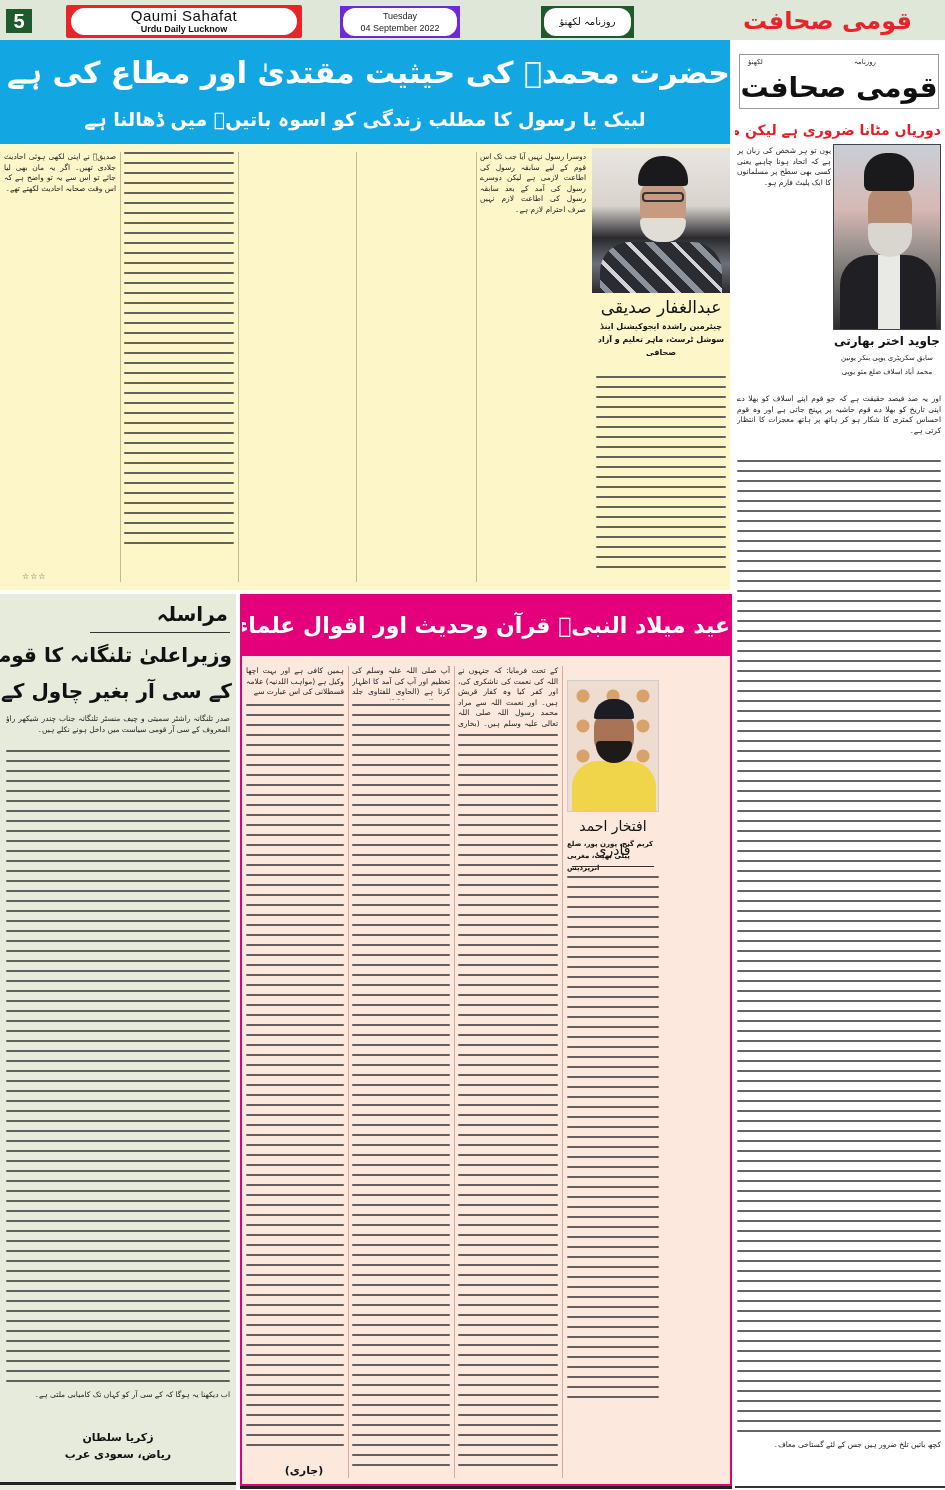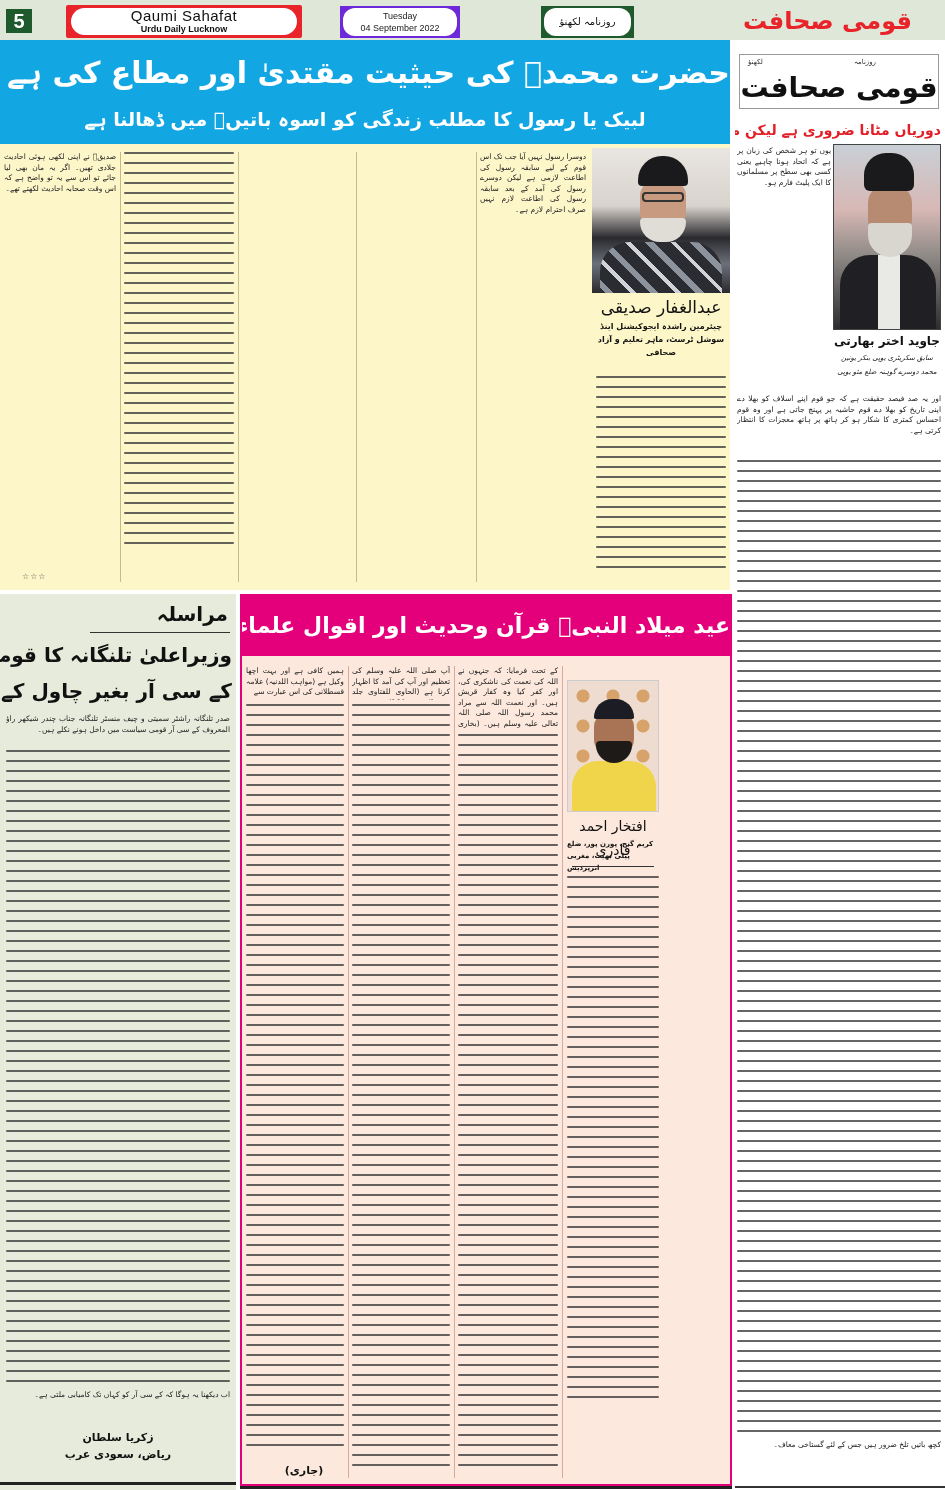--- a/index.html
+++ b/index.html
@@ -31,21 +31,21 @@
   .rc-logo-main { position: absolute; left: 0; right: 0; top: 14px; text-align: center; font-size: 28px; font-weight: bold; color: #111; line-height: 38px; }
   .rc-headline { position: absolute; left: 0; right: 0; top: 72px; height: 24px; text-align: right; direction: rtl; color: #e21e26;
     font-size: 14px; font-weight: bold; line-height: 24px; padding-right: 4px; white-space: nowrap; overflow: hidden; }
   .rc-photo { position: absolute; left: 98px; top: 98px; width: 108px; height: 186px; border: 1px solid #444; background: linear-gradient(180deg,#c9cfd6 0%, #d7b8b5 35%, #8f8a86 60%, #2c2c2f 100%); overflow: hidden; }
   .rc-photo .cap-cap { position: absolute; left: 30px; top: 8px; width: 50px; height: 38px; background: #1a1a1c; border-radius: 22px 22px 6px 6px; }
   .rc-photo .face { position: absolute; left: 34px; top: 40px; width: 44px; height: 56px; background: #b78a72; border-radius: 18px 18px 22px 22px; }
   .rc-photo .beard { position: absolute; left: 34px; top: 78px; width: 44px; height: 34px; background: #d9d6d0; border-radius: 4px 4px 22px 22px; }
   .rc-photo .coat { position: absolute; left: 6px; top: 110px; width: 96px; height: 80px; background: #202024; border-radius: 30px 30px 0 0; }
   .rc-photo .shirt { position: absolute; left: 44px; top: 110px; width: 22px; height: 76px; background: #e9e9e6; }
   .rc-author-name { position: absolute; left: 98px; top: 286px; width: 108px; text-align: center; direction: rtl; font-size: 12px; font-weight: bold; color: #111; line-height: 18px; }
-  .rc-author-desc { position: absolute; left: 98px; top: 305px; width: 108px; text-align: center; direction: rtl; font-size: 7px; line-height: 14px; color: #222; font-style: italic; }
+  .rc-author-desc { position: absolute; left: 98px; top: 305px; width: 108px; text-align: center; direction: rtl; font-size: 7px; line-height: 14px; color: #222; }
   .rc-intro { position: absolute; left: 2px; top: 100px; width: 94px; height: 235px; }
   .rc-body { position: absolute; left: 2px; top: 340px; width: 204px; height: 1100px; }
   .rc-bottom-rule { position: absolute; left: 0; top: 1440px; width: 210px; height: 2px; background: #333; }
 
   
   .lines { direction: rtl; overflow: hidden; }
   .lines span { display: block; height: 2px; background: #3a3a3a; margin: 0 0 8px 0; border-radius: 1px; opacity: 0.78; }
 
   .txt { direction: rtl; font-size: 7.5px; line-height: 10.5px; color: #222; text-align: justify; overflow: hidden; }
 
@@ -229,21 +229,21 @@
   <div class="rc-photo">
     <div class="coat"></div>
       <div class="shirt"></div>
       <div class="face"></div>
       <div class="beard"></div>
       <div class="cap-cap"></div>
   </div>
   <div class="rc-author-name">جاوید اختر بھارتی</div>
   <div class="rc-author-desc">
     <div>سابق سکریٹری یوپی بنکر یونین</div>
-    <div>محمد دوسرے گوہنہ ضلع مئو یوپی</div>
+    <div>محمد آباد اسلاف ضلع مئو یوپی</div>
   </div>
   <div class="rc-body">
     <div class="txt" style="height:60px;margin-top:8px;">اور یہ صد فیصد حقیقت ہے کہ جو قوم اپنے اسلاف کو بھلا دے اپنی تاریخ کو بھلا دے قوم حاشیہ پر پہنچ جاتی ہے اور وہ قوم احساس کمتری کا شکار ہو کر ہاتھ پر ہاتھ معجزات کا انتظار کرتی ہے۔</div>
     <div class="lines" style="height:980px;margin-top:6px;">
       <span></span>
         <span></span>
         <span></span>
         <span></span>
         <span></span>
         <span></span>

